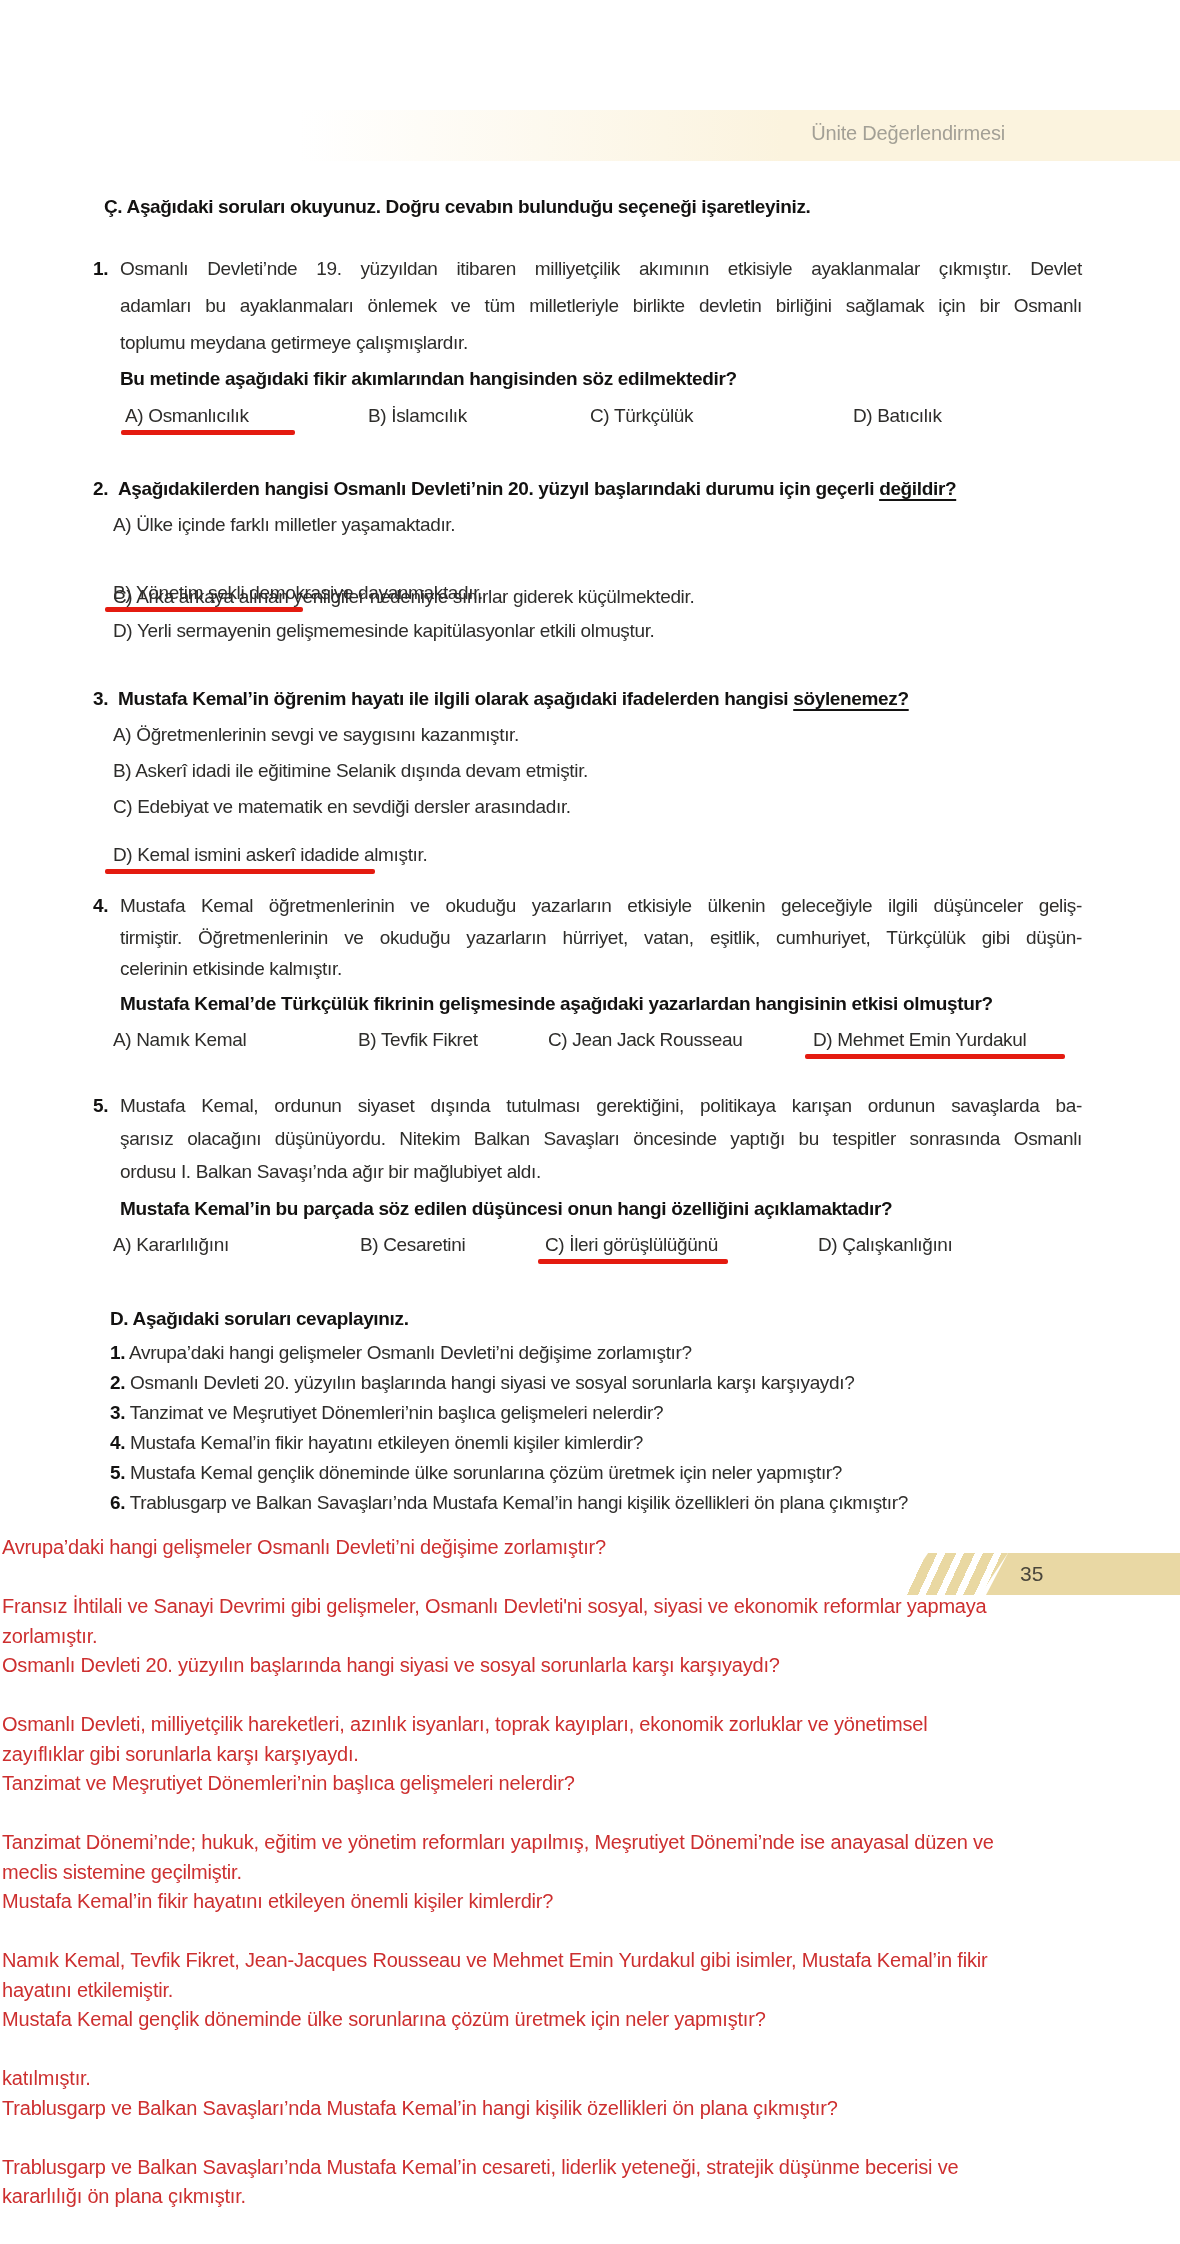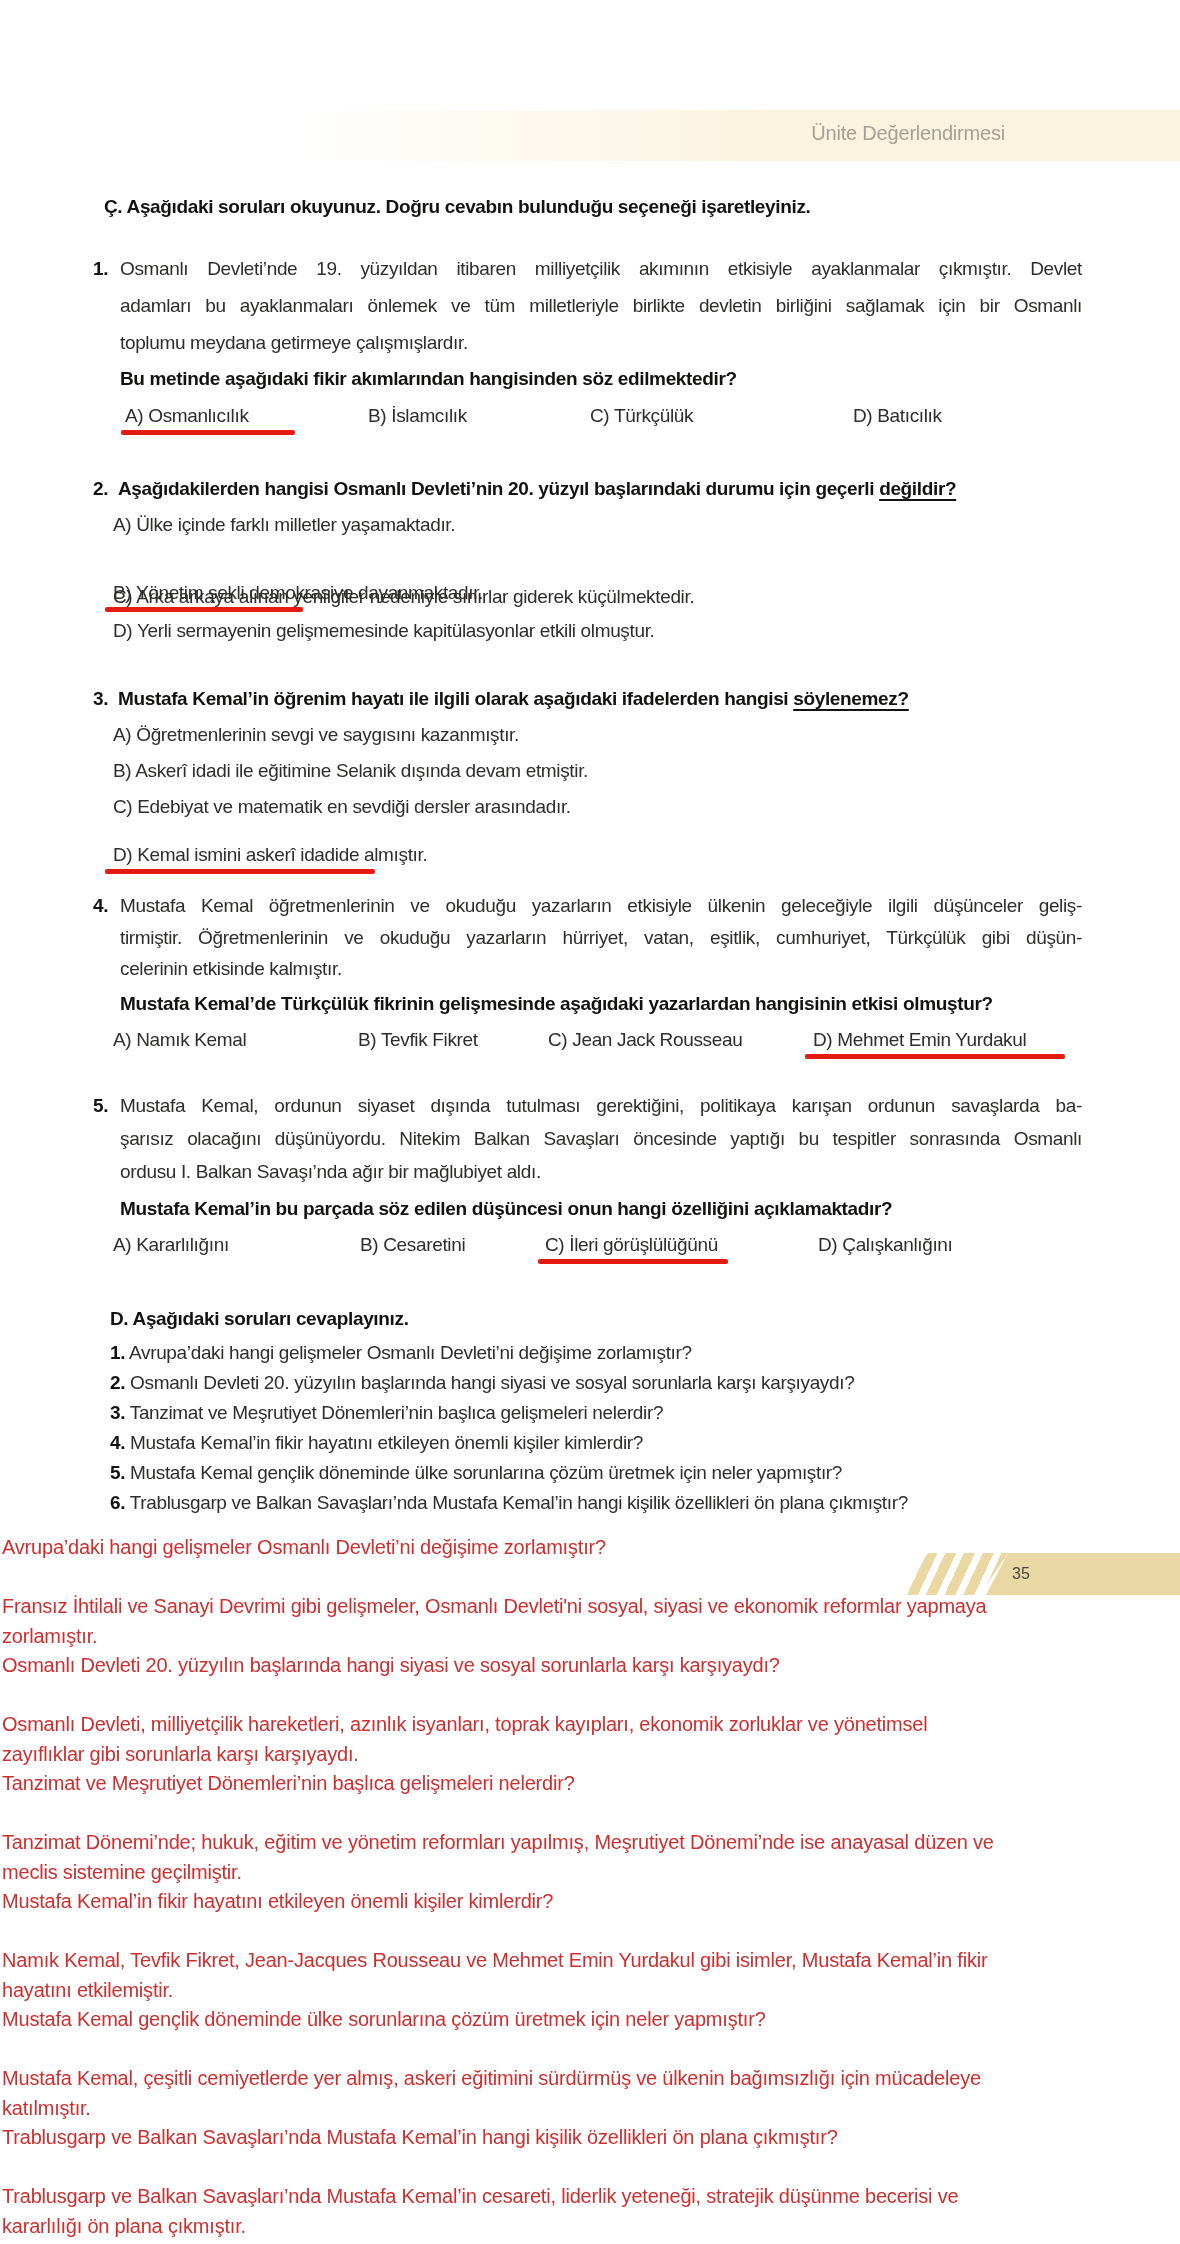--- a/index.html
+++ b/index.html
@@ -41,22 +41,22 @@
   .badge-stripes {
     position:absolute; left:0; top:0; width:108px; height:100%;
     background:repeating-linear-gradient(115deg, #ffffff 0 7px, #e9d8a2 7px 17px);
     clip-path:polygon(26% 0, 100% 0, 74% 100%, 0 100%);
   }
   .badge-body {
     position:absolute; left:86px; right:0; top:0; bottom:0; background:#e9d8a4;
     clip-path:polygon(22px 0, 100% 0, 100% 100%, 0 100%);
   }
   .badge-num {
-    position:absolute; left:112px; top:0; line-height:42px;
-    font-size:16px; color:#4a463b;
+    position:absolute; left:120px; top:0; line-height:42px;
+    font-size:21px; color:#4a463b;
   }
 </style>
 </head>
 <body>
 
 <div class="page">
 
   <div class="band">
     <span class="band-label">Ünite Değerlendirmesi</span>
   </div>
@@ -155,21 +155,20 @@
     <div class="rline">Tanzimat Dönemi’nde; hukuk, eğitim ve yönetim reformları yapılmış, Meşrutiyet Dönemi’nde ise anayasal düzen ve</div>
     <div class="rline">meclis sistemine geçilmiştir.</div>
 
     <div class="rline">Mustafa Kemal’in fikir hayatını etkileyen önemli kişiler kimlerdir?</div>
     <div class="rgap"></div>
     <div class="rline">Namık Kemal, Tevfik Fikret, Jean-Jacques Rousseau ve Mehmet Emin Yurdakul gibi isimler, Mustafa Kemal’in fikir</div>
     <div class="rline">hayatını etkilemiştir.</div>
 
     <div class="rline">Mustafa Kemal gençlik döneminde ülke sorunlarına çözüm üretmek için neler yapmıştır?</div>
     <div class="rgap"></div>
-    <div class="rline">Mustafa Kemal, çeşitli cemiyetlerde yer almış, askeri eğitimini sürdürmüş ve ülkenin bağımsızlığı için mücadeleye</div>
     <div class="rline">katılmıştır.</div>
 
     <div class="rline">Trablusgarp ve Balkan Savaşları’nda Mustafa Kemal’in hangi kişilik özellikleri ön plana çıkmıştır?</div>
     <div class="rgap"></div>
     <div class="rline">Trablusgarp ve Balkan Savaşları’nda Mustafa Kemal’in cesareti, liderlik yeteneği, stratejik düşünme becerisi ve</div>
     <div class="rline">kararlılığı ön plana çıkmıştır.</div>
   </div>
 
 </div>
 

